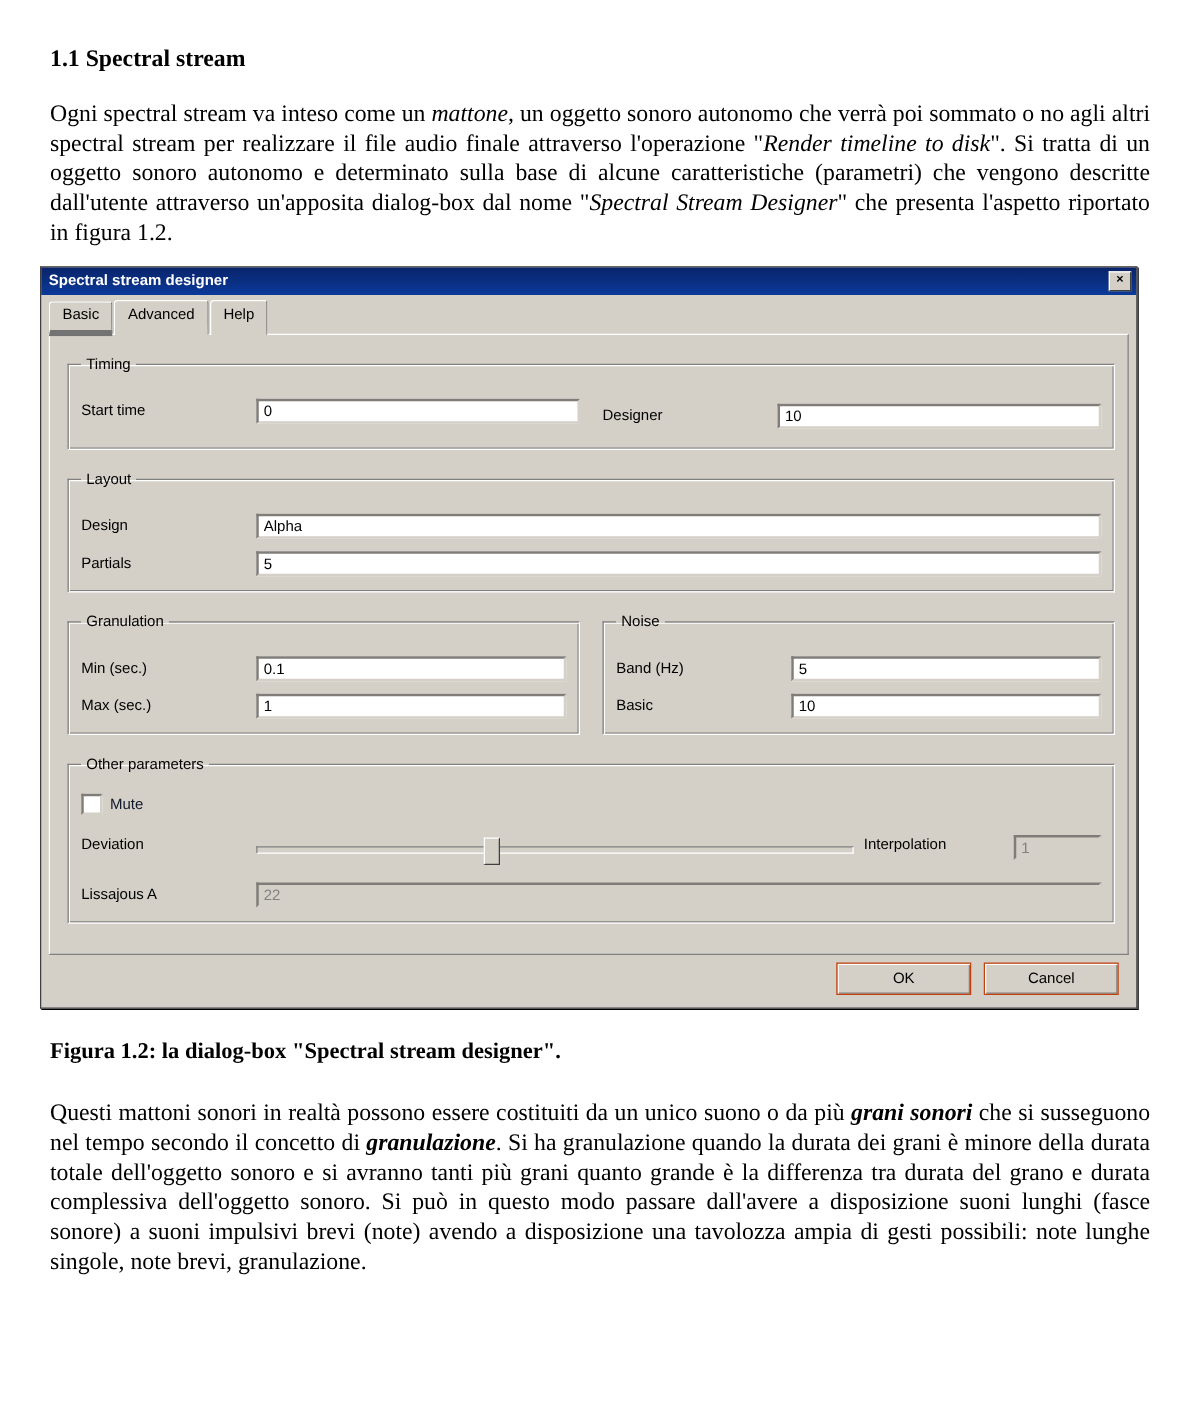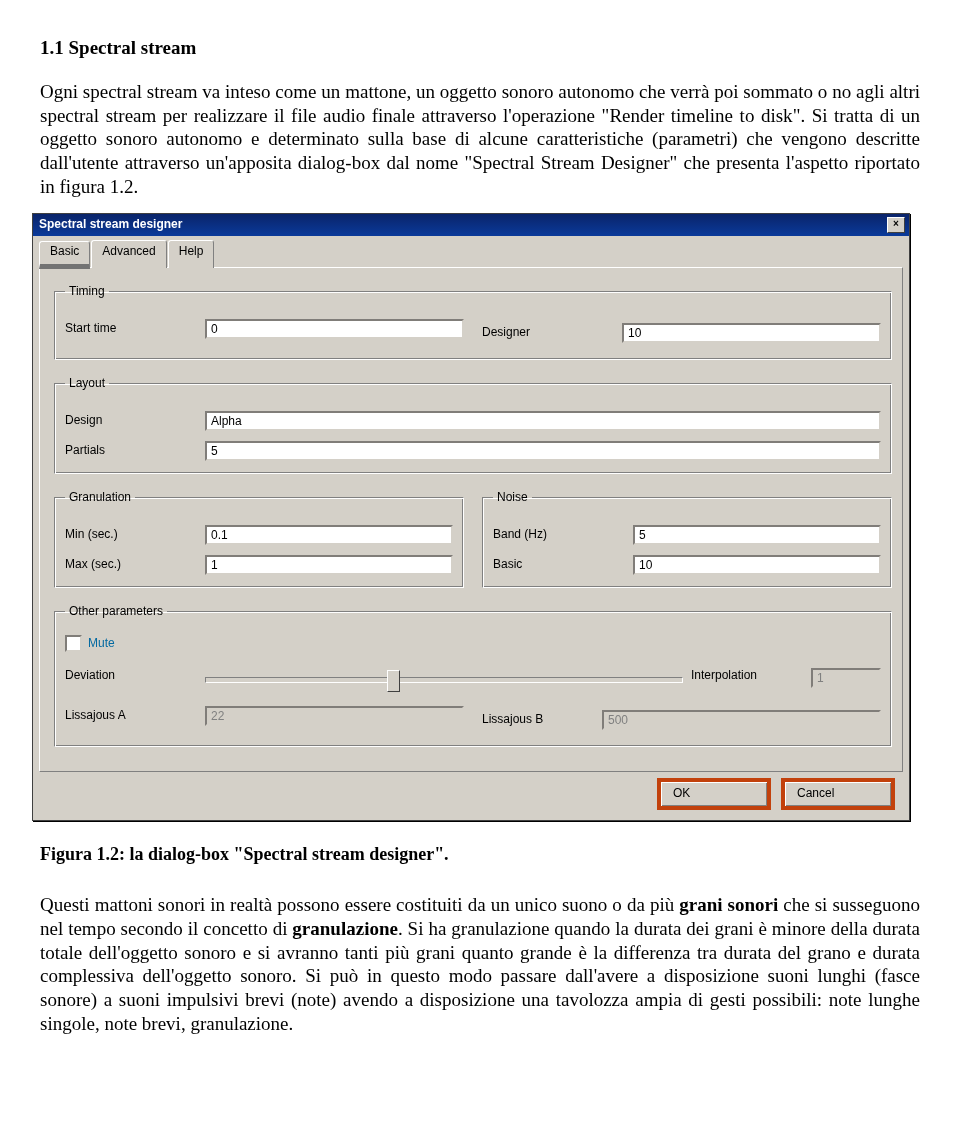--- a/index.html
+++ b/index.html
@@ -20,21 +20,21 @@
   }
   p.body-text {
     text-align: justify;
     margin: 0 0 14px 0;
   }
   .figure-caption {
     font-weight: bold;
     font-size: 18px;
     margin: 22px 0 28px 0;
   }
-  .italic { }
+  .italic { font-style: italic; }
   .bold { font-weight: bold; }
 
   
   .dialog-wrap {
     margin: 6px 0 4px -8px;
   }
   .dialog {
     font-family: Tahoma, Arial, sans-serif;
     font-size: 12px;
     width: 876px;
@@ -161,21 +161,21 @@
     gap: 6px;
     margin-bottom: 16px;
   }
   .win-check {
     width: 13px;
     height: 13px;
     background: #fff;
     border: 2px inset #d4d0c8;
   }
   .mute-label {
-    color: #0369a1;
+    color: #0f172a;
     font-size: 12px;
   }
 
   .slider-row {
     display: flex;
     margin: 2px 0 12px 0;
   }
   .slider-row .lbl-left {
     width: 140px;
     font-size: 12px;
@@ -237,25 +237,25 @@
   .button-row {
     display: flex;
     justify-content: flex-end;
     gap: 10px;
     padding: 6px 8px 2px 0;
   }
   .win-btn {
     min-width: 82px;
     height: 24px;
     background: #d4d0c8;
-    border: 4px solid #c2410c;
+    border: 1px solid #c2410c;
     box-shadow: inset 1px 1px 0 #fff, inset -1px -1px 0 #808080;
     font-family: Tahoma, Arial, sans-serif;
     font-size: 12px;
-    text-align: left;
+    text-align: center;
     line-height: 22px;
     padding: 0 12px;
   }
 </style>
 </head>
 <body>
 
 <h2 class="section-heading">1.1 Spectral stream</h2>
 
 <p class="body-text">
@@ -351,24 +351,20 @@
             </div>
             <div class="lbl-right">Interpolation</div>
             <div class="disp-box right-val">1</div>
           </div>
 
           <div class="two-col">
             <div class="col field-row">
               <div class="fld-label">Lissajous A</div>
               <div class="fld-input"><input class="text-in disabled" readonly="" value="22" style=""></div>
             </div>
-            <div class="col field-row" style="padding-left:18px;">
-              <div class="fld-label" style="width:120px;">Lissajous B</div>
-              <div class="fld-input"><input class="text-in disabled" readonly="" value="500" style=""></div>
-            </div>
           </div>
 
         </fieldset>
 
       </div>
 
       <div class="button-row">
         <div class="win-btn">OK</div>
         <div class="win-btn">Cancel</div>
       </div>

